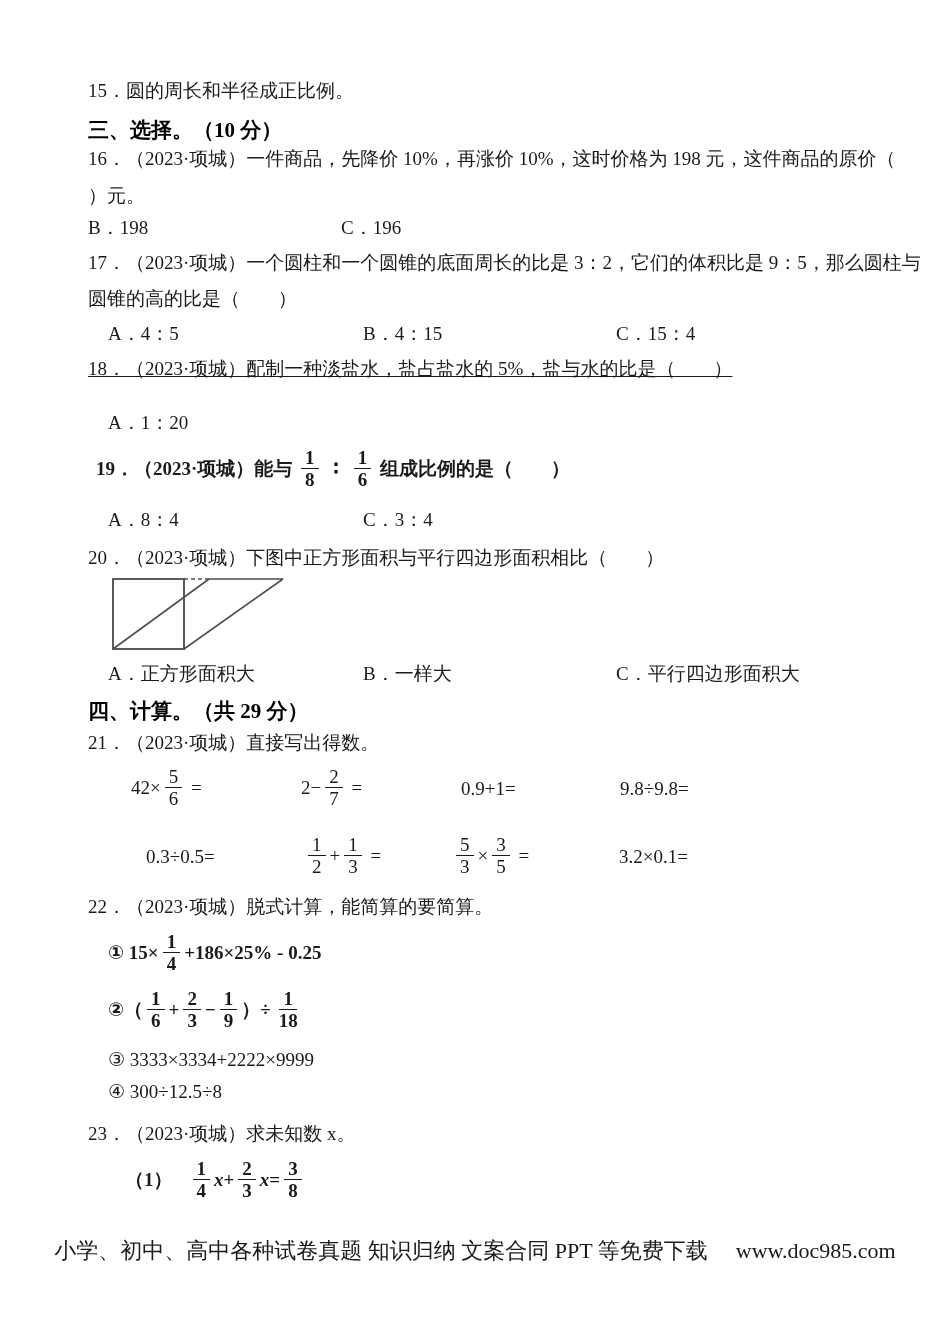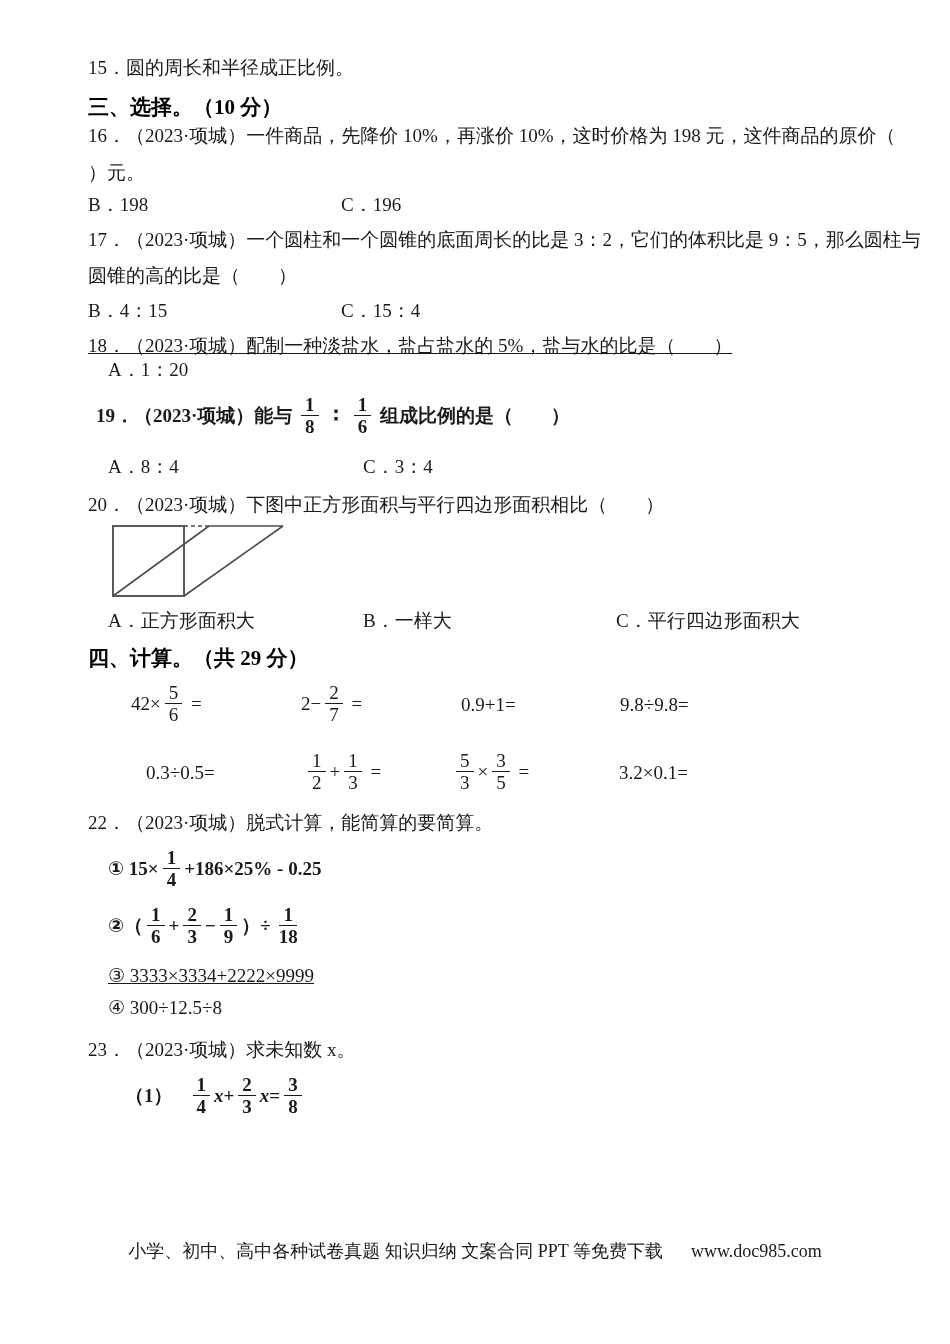--- a/index.html
+++ b/index.html
@@ -8,50 +8,50 @@
     background:#ffffff;
     color:#1a1a1a;
     font-family:"Liberation Serif","DejaVu Serif","DejaVu Sans",serif;
     font-size:19px;
     overflow:hidden;
   }
   .page {
     position:relative;
     width:950px; height:1344px;
     box-sizing:border-box;
-    padding:56px 60px 0 88px;
+    padding:79px 60px 0 88px;
   }
   .line { margin:0; line-height:24px; white-space:nowrap; }
   .sec-title {
     margin:0; font-weight:bold; font-size:21px; line-height:26px;
     white-space:nowrap; color:#000;
   }
   
   .m-sec3   { margin-top:14px; }
   .m-q16l1  { margin-top:4px; }
   .m-q16l2  { margin-top:13px; }
   .m-q16op  { margin-top:8px; }
   .m-q17l1  { margin-top:11px; }
   .m-q17l2  { margin-top:12px; }
   .m-q17op  { margin-top:11px; }
   .m-q18l1  { margin-top:11px;text-decoration:underline; }
-  .m-q18op  { margin-top:0; }
+  .m-q18op  { margin-top:30px; }
   .m-q19    { margin-top:8px; }
   .m-q19op  { margin-top:15px; }
   .m-q20l1  { margin-top:14px; }
   .m-fig    { margin-top:6px; }
   .m-q20op  { margin-top:10px; }
   .m-sec4   { margin-top:12px; }
   .m-q21h   { margin-top:7px; }
   .m-q21r1  { margin-top:8px; }
   .m-q21r2  { margin-top:18px; }
   .m-q22h   { margin-top:14px; }
   .m-i1     { margin-top:6px; }
   .m-i2     { margin-top:15px; }
-  .m-i3     { margin-top:14px;text-decoration:underline; }
+  .m-i3     { margin-top:14px; }
   .m-i4     { margin-top:8px; }
   .m-q23h   { margin-top:18px; }
   .m-p1     { margin-top:9px; }
 
   
   .opts { display:flex; line-height:24px; white-space:nowrap; }
   .opts .oa { margin-left:20px; flex:0 0 255px; }
   .opts .ob { flex:0 0 253px; }
   .opts .oc { flex:1 1 auto; }
 
@@ -80,21 +80,21 @@
   .var { font-style:italic; }
   .ratio-sep { margin:0 6px; }
   .eq-label { margin-right:16px; }
   .p1-indent { margin-left:37px; }
 
   .figure-wrap { margin-left:24px; }
   .figure-wrap svg { display:block; }
 
   .footer {
     position:absolute; left:0; top:1240px; width:950px;
-    text-align:center; font-size:18px; line-height:22px; color:#1a1a1a;
+    text-align:center; font-size:22px; line-height:22px; color:#1a1a1a;
     white-space:nowrap;
   }
   .footer .url { margin-left:28px; }
 </style>
 </head>
 <body>
 
 <div class="page">
 
   <p class="line">15．圆的周长和半径成正比例。</p>
@@ -104,20 +104,21 @@
   <p class="line m-q16l1">16．（2023·项城）一件商品，先降价 10%，再涨价 10%，这时价格为 198 元，这件商品的原价（</p>
   <p class="line m-q16l2">）元。</p>
   <div class="opts m-q16op">
     <span class="ob">B．198</span>
     <span class="oc">C．196</span>
   </div>
 
   <p class="line m-q17l1">17．（2023·项城）一个圆柱和一个圆锥的底面周长的比是 3：2，它们的体积比是 9：5，那么圆柱与</p>
   <p class="line m-q17l2">圆锥的高的比是（　　）</p>
   <div class="opts m-q17op">
+    <span class="oa">A．4：5</span>
     <span class="ob">B．4：15</span>
     <span class="oc">C．15：4</span>
   </div>
 
   <p class="line m-q18l1">18．（2023·项城）配制一种淡盐水，盐占盐水的 5%，盐与水的比是（　　）</p>
   <div class="opts m-q18op">
     <span class="oa">A．1：20</span>
   </div>
 
   <p class="mathline m-q19">
@@ -148,20 +149,21 @@
       <line x1="171" y1="3" x2="72" y2="73" stroke="#4d4d4d" stroke-width="1.6"></line>
     </svg>
   </div>
   <div class="opts m-q20op">
     <span class="oa">A．正方形面积大</span>
     <span class="ob">B．一样大</span>
     <span class="oc">C．平行四边形面积大</span>
   </div>
 
   <p class="sec-title m-sec4">四、计算。（共 29 分）</p>
+  <p class="line m-q21h">21．（2023·项城）直接写出得数。</p>
 
   <div class="mrow r1 m-q21r1">
     <span class="cell c1">
       <span>42×</span><span class="frac">
           <span class="fn">5</span>
           <span class="fd">6</span>
         </span><span> =</span>
     </span>
     <span class="cell c2">
       <span>2−</span><span class="frac">

